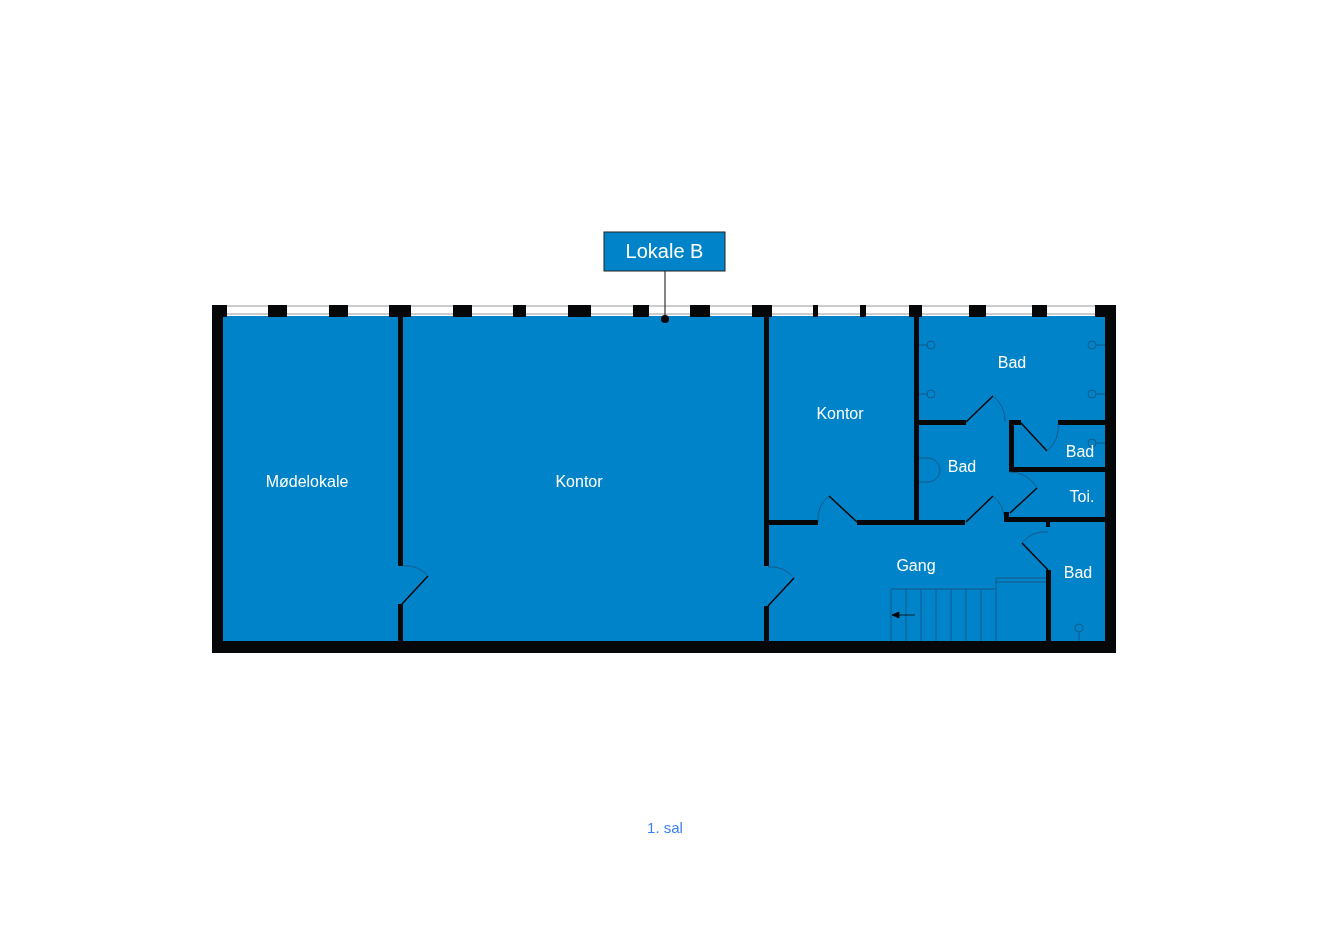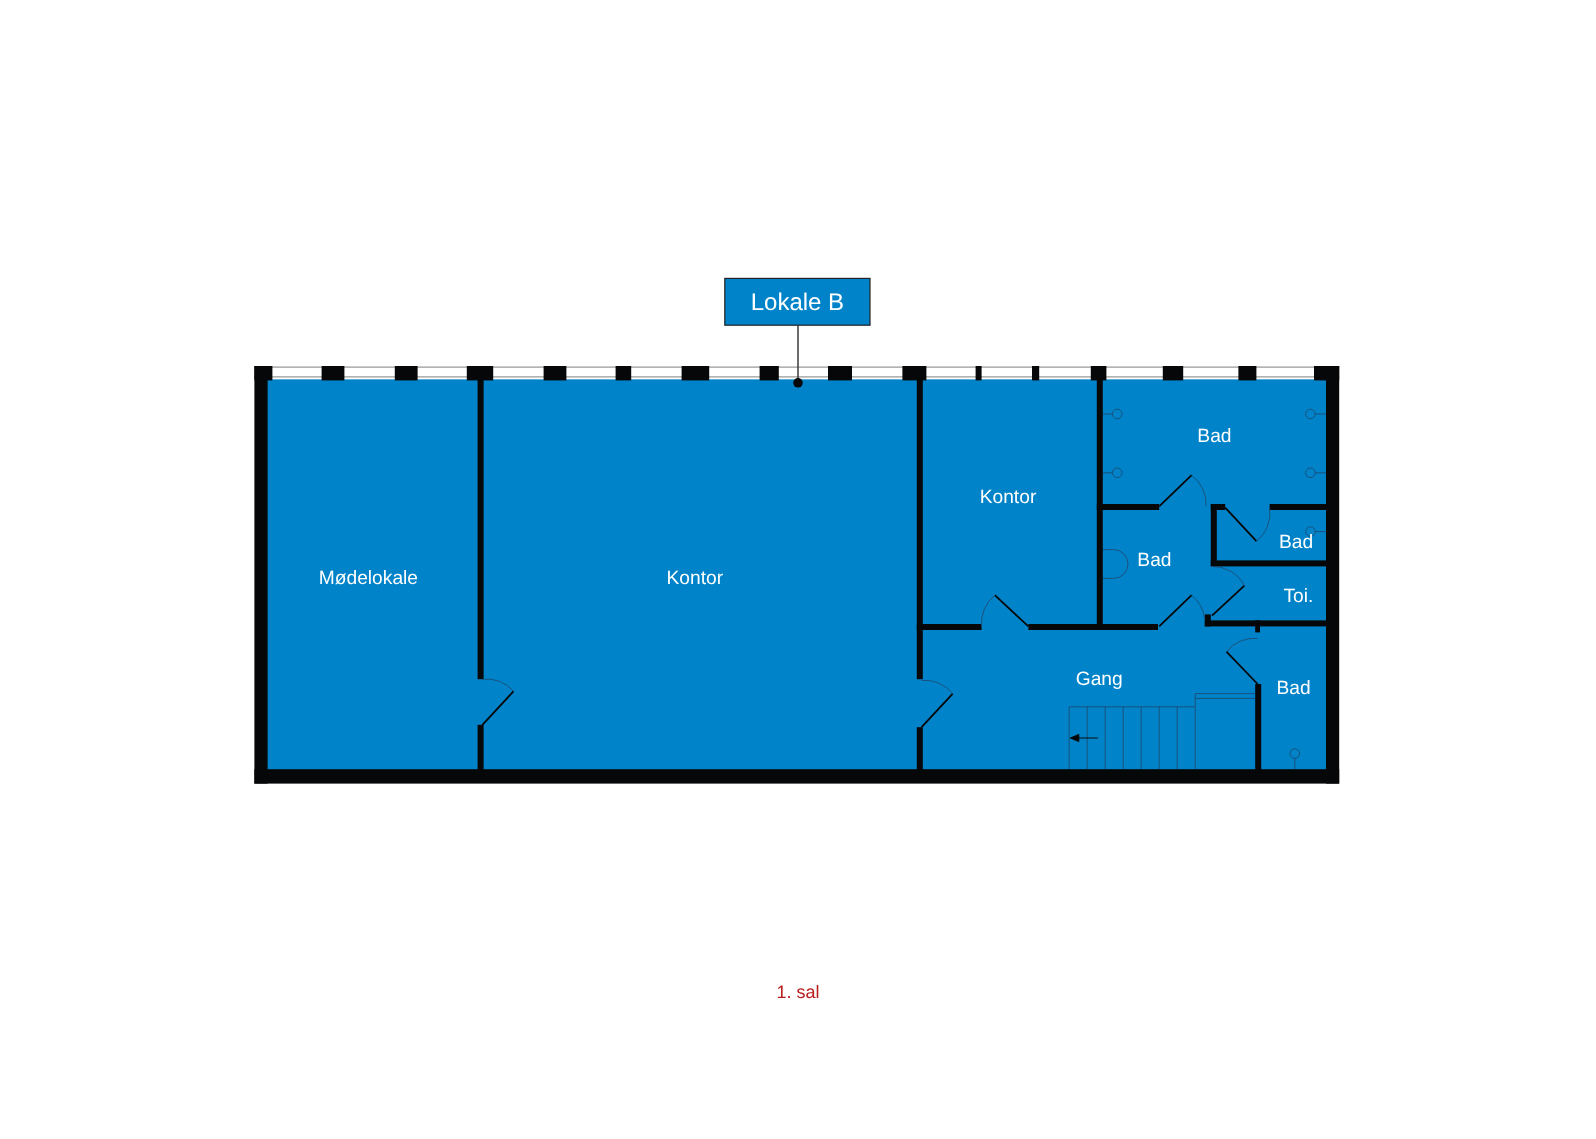--- a/index.html
+++ b/index.html
@@ -1,20 +1,20 @@
 <!DOCTYPE html>
 <html><head>
 <meta charset="utf-8">
 <style>
   html, body { margin:0; padding:0; background:#ffffff; }
   body { width:1330px; height:949px; position:relative; overflow:hidden; font-family:"Liberation Sans", sans-serif; }
   #plan { position:absolute; left:0; top:0; }
   .room-label { font-family:"Liberation Sans", sans-serif; font-size:16px; fill:#ffffff; }
   .callout-text { font-family:"Liberation Sans", sans-serif; font-size:20px; fill:#ffffff; }
-  .floor-label { position:absolute; left:0; width:1330px; top:819px; text-align:center; font-size:15px; color:#b91c1c; }
+  .floor-label { position:absolute; left:0; width:1330px; top:819px; text-align:center; font-size:15px; color:#3b82f6; }
 </style>
 </head>
 <body>
 
 <svg id="plan" width="1330" height="949" viewBox="0 0 1330 949" xmlns="http://www.w3.org/2000/svg">
 
   <rect x="222" y="316" width="884" height="326" fill="#0083c8"></rect>
 
   <g>
     <rect x="212" y="305" width="904" height="11" fill="#ffffff"></rect>

